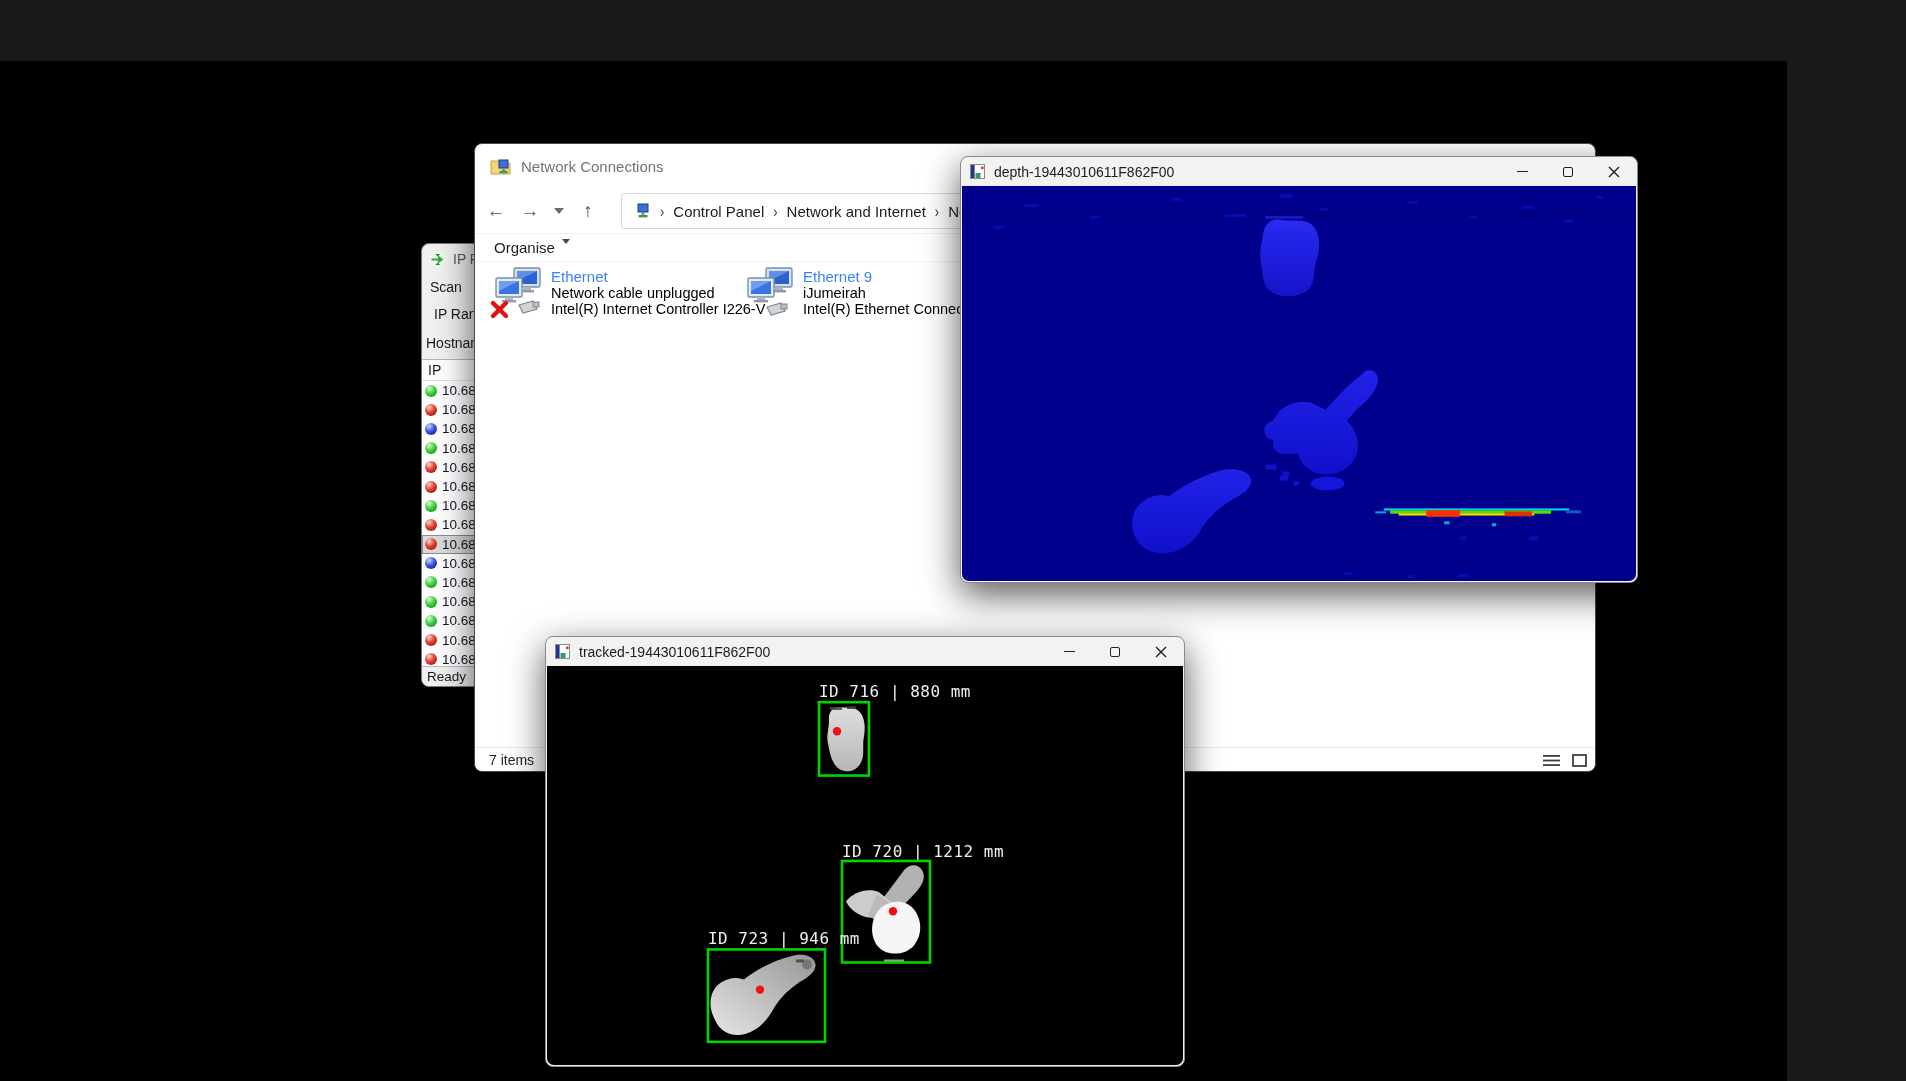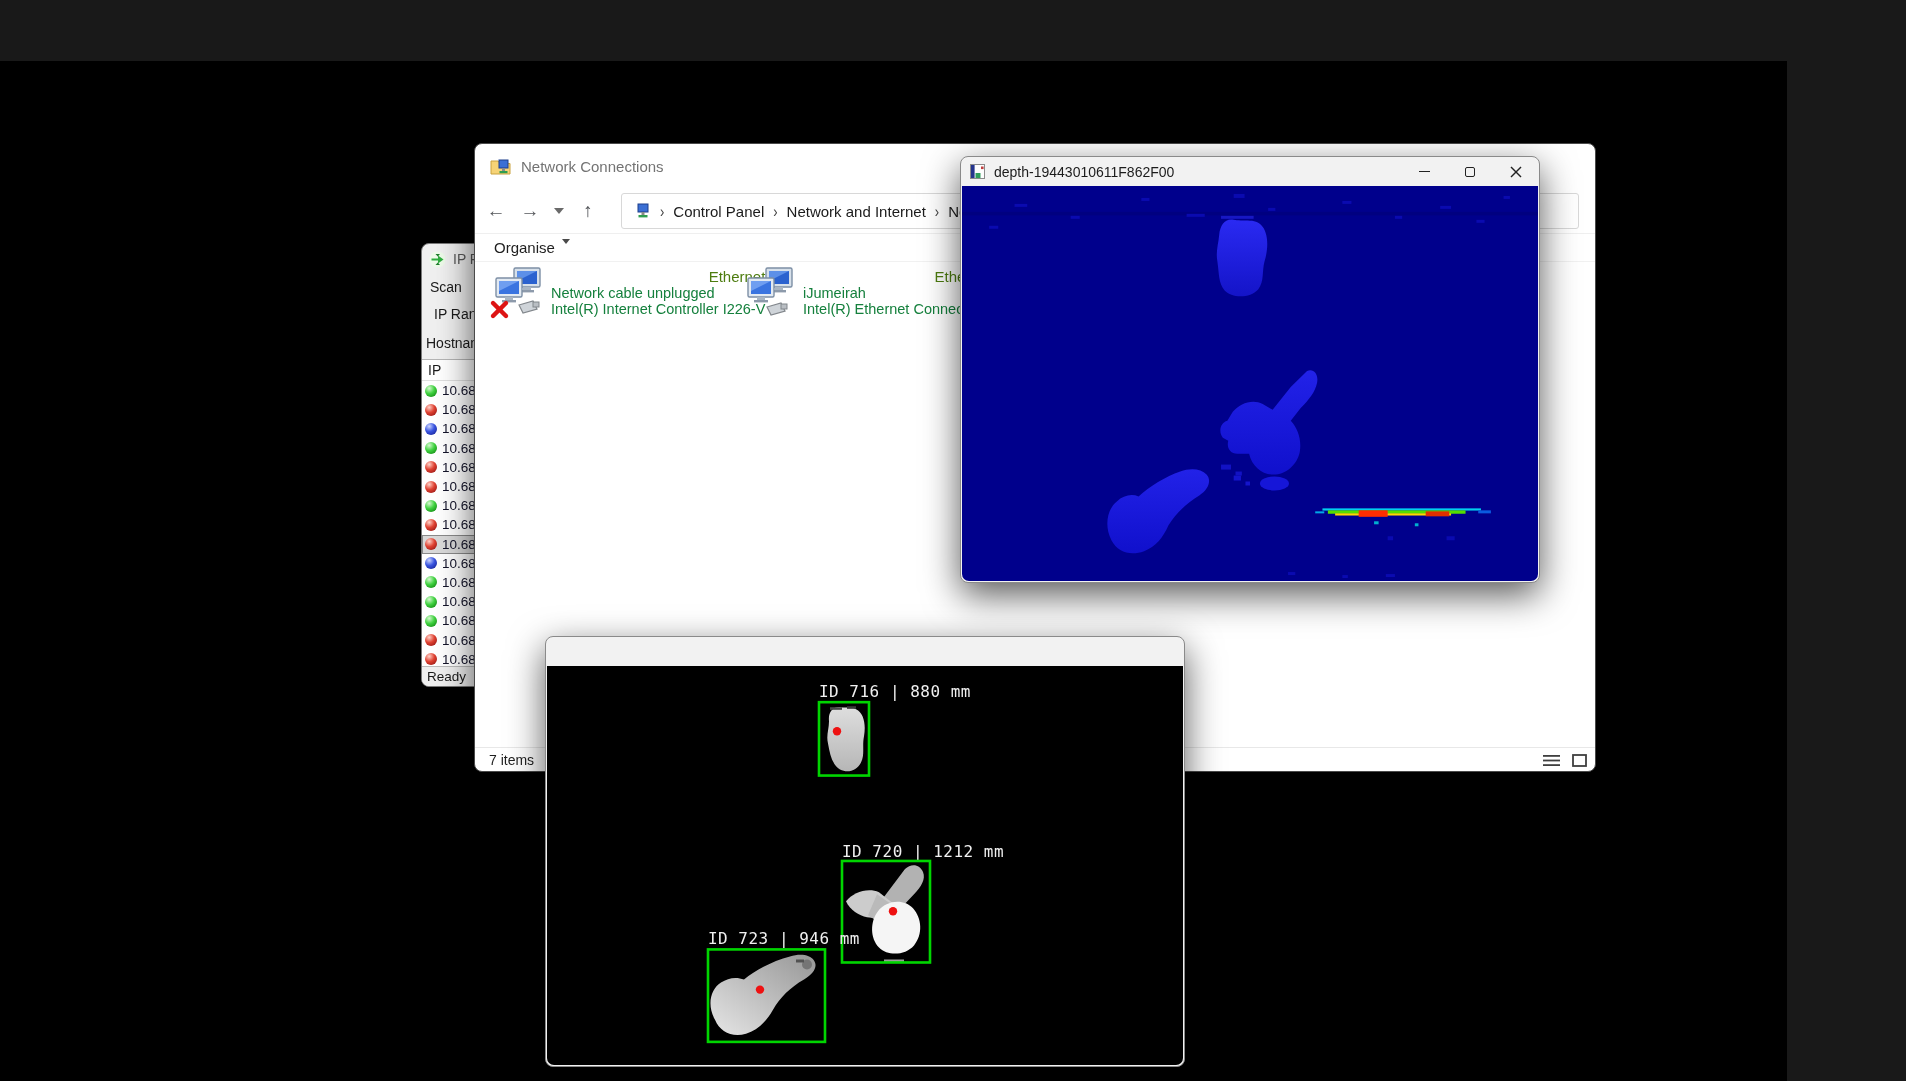--- a/index.html
+++ b/index.html
@@ -45,29 +45,29 @@
   .addr { flex:1; height:36px; margin-left:16px; border:1px solid #d8d8d8; border-radius:3px; background:#fff;
           display:flex; align-items:center; gap:9px; padding:0 10px; overflow:hidden; }
   .crumb { font-size:15px; color:#1b1b1b; white-space:nowrap; }
   .crumb-sep { font-size:13px; color:#444; transform:scaleY(1.2); }
   .nc-toolbar { height:28px; display:flex; align-items:center; padding-left:19px; border-bottom:1px solid #f1f1f1; }
   .organise { display:flex; align-items:flex-start; gap:7px; font-size:15px; color:#1f1f1f; }
   .caret { width:0; height:0; border-left:4.5px solid transparent; border-right:4.5px solid transparent; border-top:5px solid #4a4a4a; }
   .nc-items { position:absolute; left:0; right:0; top:118px; bottom:24px; background:#fff; }
   .net-item { position:absolute; top:3px; display:flex; gap:6px; }
   .net-item .txt { padding-top:3px; }
-  .net-name { font-size:15px; color:#4d7c0f; line-height:17px;text-align:right; }
-  .net-sub { font-size:14.5px; color:#15803d; line-height:16px; }
+  .net-name { font-size:15px; color:#3b82f6; line-height:17px; }
+  .net-sub { font-size:14.5px; color:#000000; line-height:16px; }
   .nc-status { position:absolute; left:0; right:0; bottom:0; height:24px; border-top:1px solid #e8e8e8;
                display:flex; align-items:center; padding-left:14px; font-size:14px; color:#1f1f1f; }
   .view-icons { position:absolute; right:8px; bottom:4px; display:flex; gap:12px; align-items:center; }
 
   
   .cv-win { background:#f2f2f2; border:1px solid #8a8a8a; }
-  #win-depth { left:960px; top:156px; width:580px; height:427px; z-index:3; }
+  #win-depth { left:960px; top:156px; width:678px; height:427px; z-index:3; }
   #win-tracked { left:545px; top:636px; width:640px; height:431px; z-index:4; }
   .cv-title { height:29px; display:flex; align-items:center; gap:9px; padding-left:9px; }
   .cv-title-text { font-size:14px; color:#1c1c1c; white-space:nowrap; }
   .cv-controls { margin-left:auto; display:flex; height:100%; }
   .cv-btn { width:46px; height:100%; display:flex; align-items:center; justify-content:center; }
   .glyph-min { width:11px; height:1.5px; background:#222; }
   .glyph-max { width:10px; height:10px; border:1.4px solid #222; border-radius:2px; }
   .cv-content { position:absolute; left:1px; right:1px; top:29px; bottom:1px; overflow:hidden;
                 border-radius:0 0 7px 7px; }
   .cv-content svg { display:block; width:100%; height:100%; }
@@ -349,20 +349,43 @@
         <rect x="512" y="327" width="26" height="5" fill="#e03000"></rect>
         <rect x="455" y="337" width="5" height="3" fill="#00b0d0"></rect>
         <rect x="500" y="339" width="4" height="3" fill="#00b0d0"></rect>
         <rect x="570" y="326" width="14" height="3" fill="#0a5ae0"></rect>
       </g>
     </svg>
   </div>
 </div>
 
 <div class="win cv-win" id="win-tracked">
+  <div class="cv-title">
+    <svg width="15" height="15">
+      <rect x="0.5" y="0.5" width="14" height="14" fill="#fdfdfd" stroke="#8a8a8a"></rect>
+      <rect x="1" y="1" width="3.6" height="13" fill="#24348c"></rect>
+      <rect x="5.5" y="9" width="5" height="5" fill="#2e9e5b"></rect>
+      <rect x="11" y="2.5" width="2.6" height="2.6" fill="#c04040"></rect>
+    </svg>
+    <span class="cv-title-text">tracked-19443010611F862F00</span>
+    <div class="cv-controls">
+      <div class="cv-btn">
+          <div class="glyph-min"></div>
+        </div>
+      <div class="cv-btn">
+          <div class="glyph-max"></div>
+        </div>
+      <div class="cv-btn">
+        <svg width="12" height="12">
+          <line x1="1" y1="1" x2="11" y2="11" stroke="#222" stroke-width="1.4"></line>
+          <line x1="11" y1="1" x2="1" y2="11" stroke="#222" stroke-width="1.4"></line>
+        </svg>
+      </div>
+    </div>
+  </div>
   <div class="cv-content">
     <svg viewBox="0 0 636 397" preserveAspectRatio="none">
       <defs>
         <linearGradient id="gGray" x1="0" y1="0" x2="0" y2="1">
           <stop offset="0" stop-color="#dedede"></stop>
             <stop offset="1" stop-color="#b6b6b6"></stop>
         </linearGradient>
         <linearGradient id="gGray2" x1="0" y1="1" x2="1" y2="0">
           <stop offset="0" stop-color="#e6e6e6"></stop>
             <stop offset="1" stop-color="#969696"></stop>

